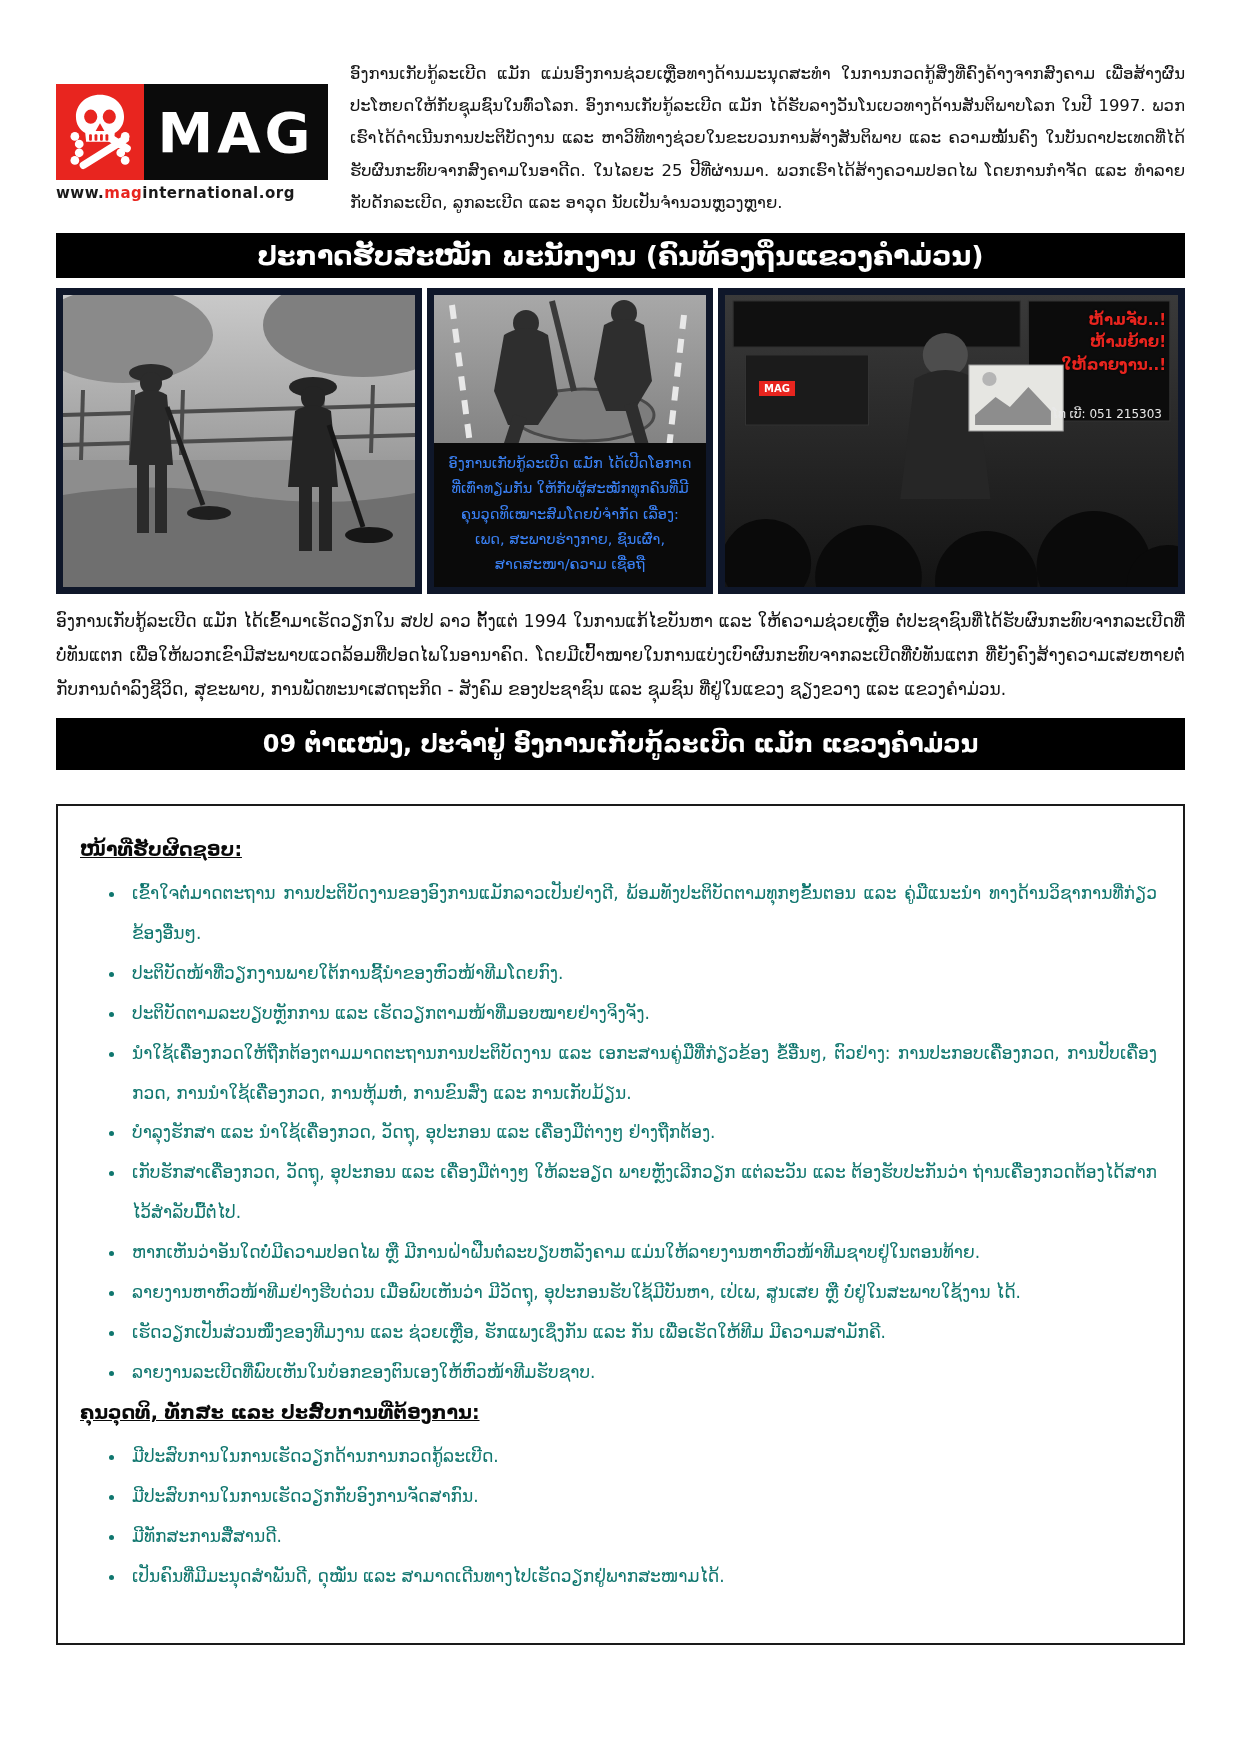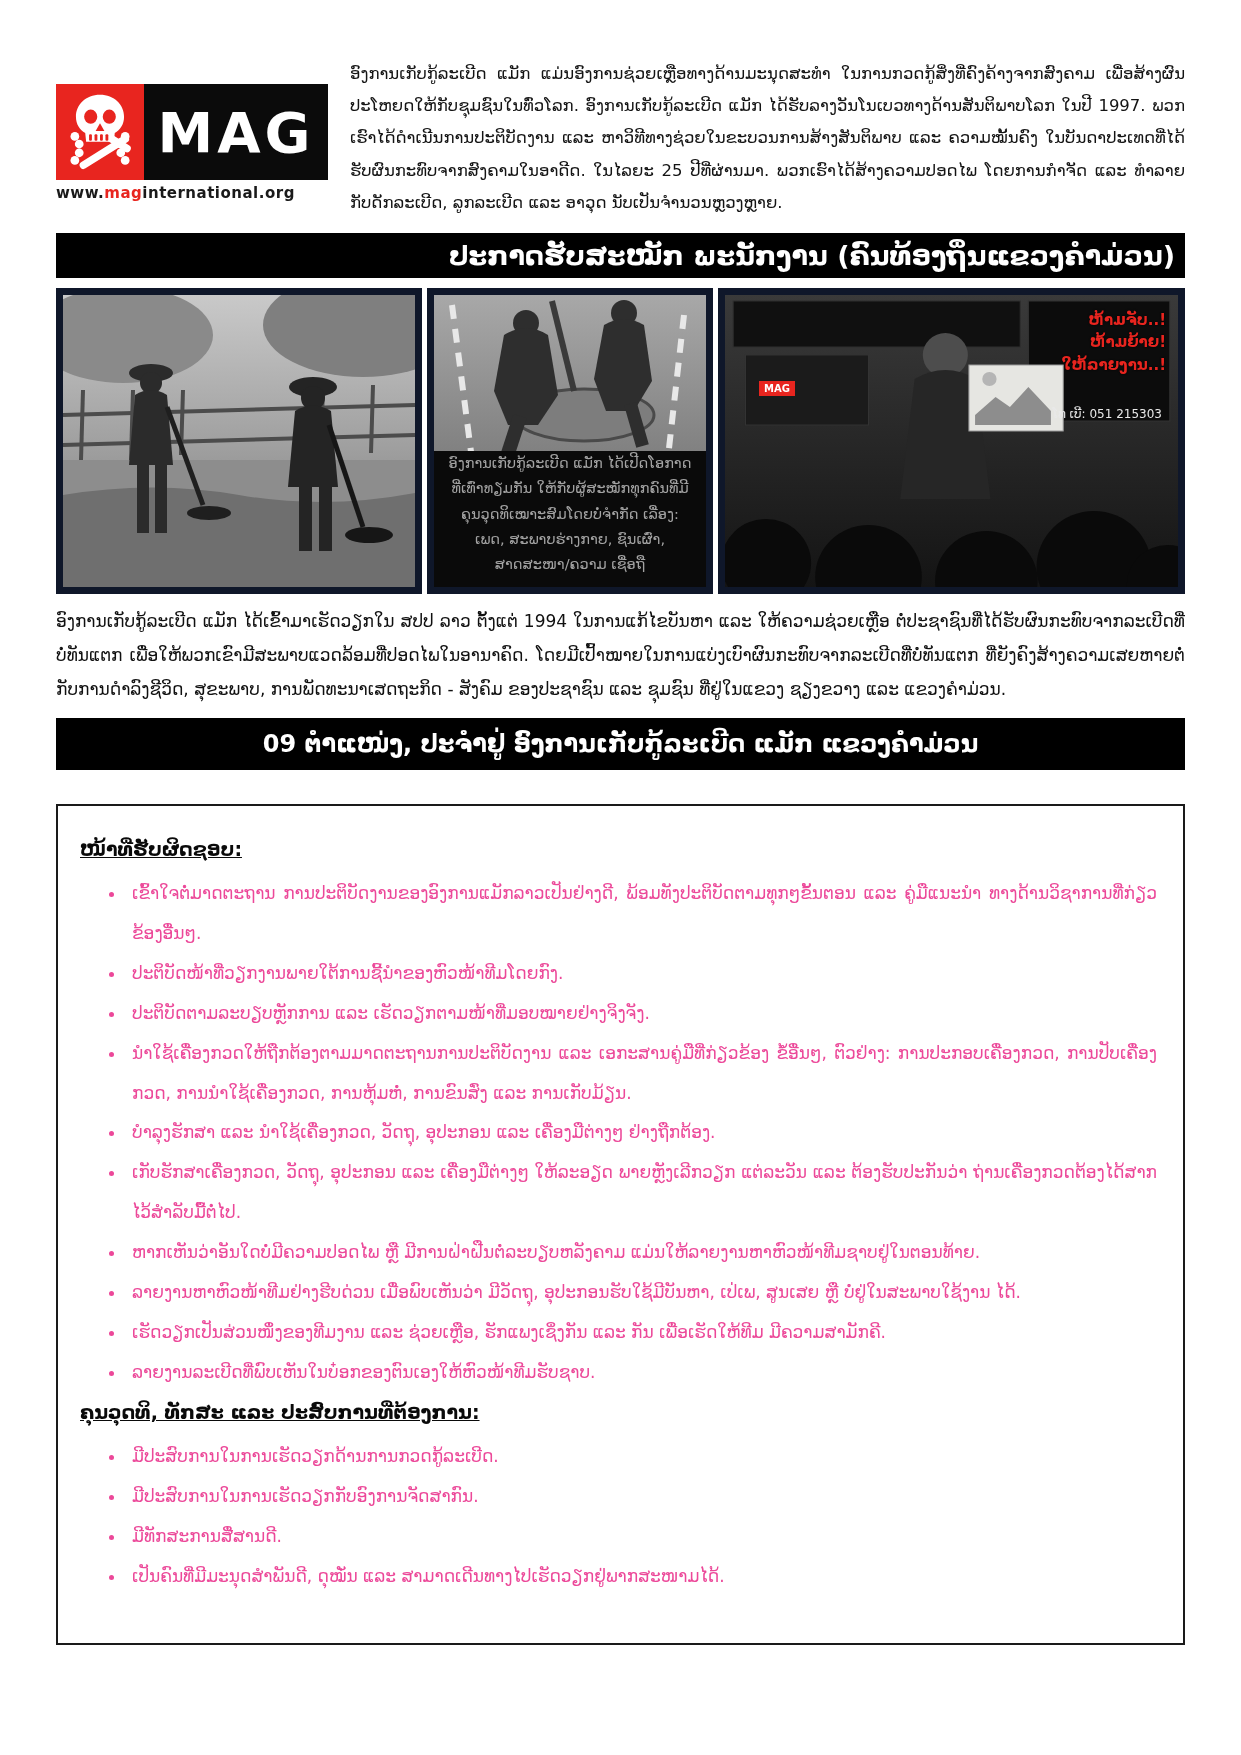--- a/index.html
+++ b/index.html
@@ -22,38 +22,38 @@
   .website .red { color:#e8251f; }
   .intro {
     flex:1; font-size:16.5px; line-height:1.95; text-align:justify; color:#141414;
   }
 
   
   .banner {
     background:#000000; color:#ffffff; text-align:center;
     font-weight:bold; padding:7px 10px;
   }
-  .banner.title { margin-top:14px; font-size:27px;text-align:right; }
+  .banner.title { margin-top:14px; font-size:27px; }
   .banner-stack { margin-top:12px; border-top:2px solid #000; }
   .banner.row1 { font-size:24px; padding:10px 10px 12px; border-bottom:2px solid #555; }
   .banner.row2 { font-size:24px; padding:10px 10px 12px; }
 
   
   .photos { display:flex; gap:5px; margin-top:10px; height:306px; }
   .photo {
     border:7px solid #0f172a; background:#777; position:relative; overflow:hidden;
   }
   .photo svg { display:block; width:100%; height:100%; }
   .photo1 { flex:0 0 366px; }
   .photo2 { flex:0 0 286px; }
   .photo3 { flex:1; }
   .caption-overlay {
     position:absolute; left:0; right:0; bottom:0; background:#0a0a0a;
-    color:#a3a3a3; font-size:14.5px; line-height:1.75; text-align:center;
-    padding:0 10px 9px;
+    color:#3b82f6; font-size:14.5px; line-height:1.75; text-align:center;
+    padding:8px 10px 9px;
   }
   .poster-texts { position:absolute; top:14px; right:12px; width:150px; text-align:right; }
   .poster-texts div { color:#e8251f; font-weight:bold; font-size:15px; line-height:1.5; text-shadow:0 0 2px #000; }
   .poster-phone { position:absolute; right:16px; top:112px; color:#e9e9e9; font-size:12px; }
   .mag-badge { position:absolute; left:34px; top:86px; background:#e8251f; color:#fff; font-size:10px; font-weight:bold; padding:2px 5px; }
 
   
   .about {
     margin-top:10px; font-size:17px; line-height:2.0; text-align:justify; color:#101010;
   }
@@ -62,21 +62,21 @@
   .details-box {
     margin-top:34px; border:2px solid #1a1a1a; padding:26px 26px 40px 22px;
   }
   .box-heading {
     font-size:19px; font-weight:bold; text-decoration:underline;
     margin:6px 0 14px 0; color:#0a0a0a;
   }
   .box-heading.second { margin-top:8px; }
   ul.duty-list { list-style:disc; margin:0 0 6px 46px; }
   ul.duty-list li {
-    font-size:17px; line-height:2.35; text-align:justify; color:#ec4899;
+    font-size:17px; line-height:2.35; text-align:justify; color:#0f766e;
     padding-left:6px;
   }
 </style>
 </head>
 <body>
 
 <div class="page">
 
   <header class="top">
     <div class="logo-block">

